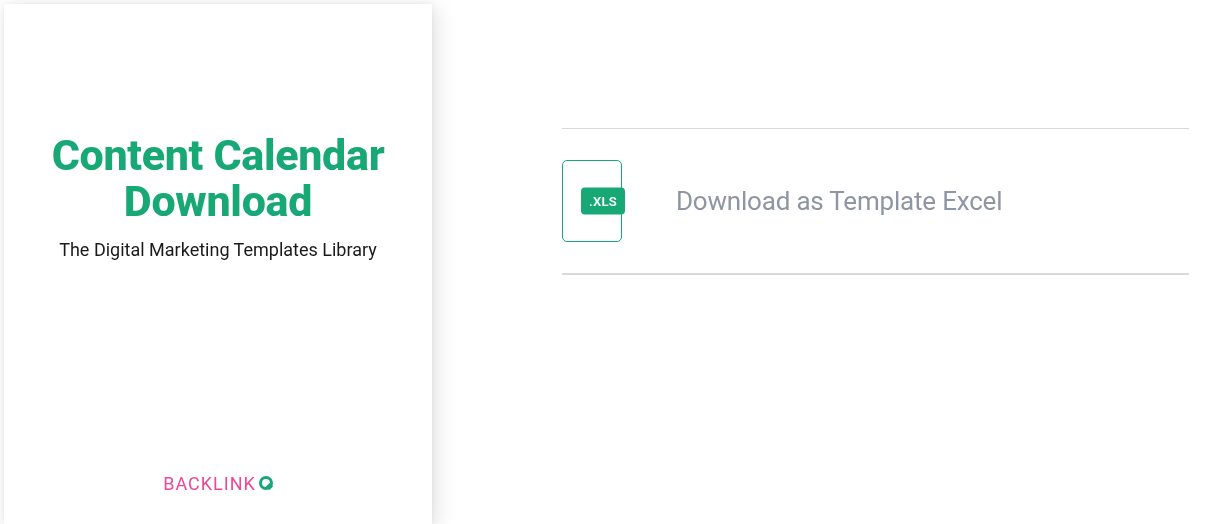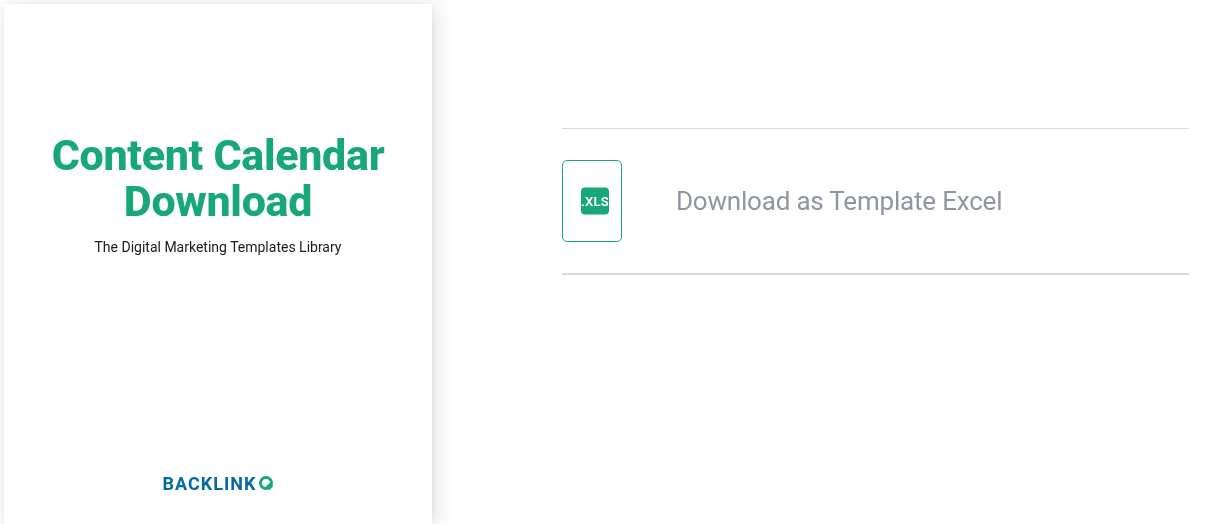--- a/index.html
+++ b/index.html
@@ -38,35 +38,35 @@
       color: #17a875;
       font-weight: 800;
       font-size: 43px;
       line-height: 1.08;
       text-align: center;
       letter-spacing: -0.3px;
     }
     .card-subtitle {
       color: #1a1a1a;
       font-weight: 400;
-      font-size: 14px;
+      font-size: 18px;
       text-align: center;
       margin-top: 14px;
     }
     .card-logo {
       position: absolute;
       bottom: 30px;
       left: 0;
       right: 0;
       display: flex;
       justify-content: center;
       align-items: center;
       gap: 2px;
-      color: #0369a1;
-      font-weight: 700;
+      color: #ec4899;
+      font-weight: 400;
       font-size: 18px;
       letter-spacing: 1px;
     }
     .logo-text { font-family: inherit; }
     .logo-o {
       width: 14px;
       height: 14px;
       border: 3px solid #17a875;
       border-radius: 50%;
       position: relative;
@@ -114,21 +114,21 @@
     }
     .icon-badge {
       position: absolute;
       left: 18px;
       top: 50%;
       transform: translateY(-50%);
       background: #17a875;
       color: #ffffff;
       font-size: 13px;
       font-weight: 600;
-      padding: 6px 0;
+      padding: 6px 8px;
       border-radius: 4px;
       letter-spacing: 0.3px;
     }
     .icon-badge-wide {
       padding: 6px 8px;
       left: 18px;
     }
     .download-label {
       margin-left: 54px;
       font-size: 26px;

